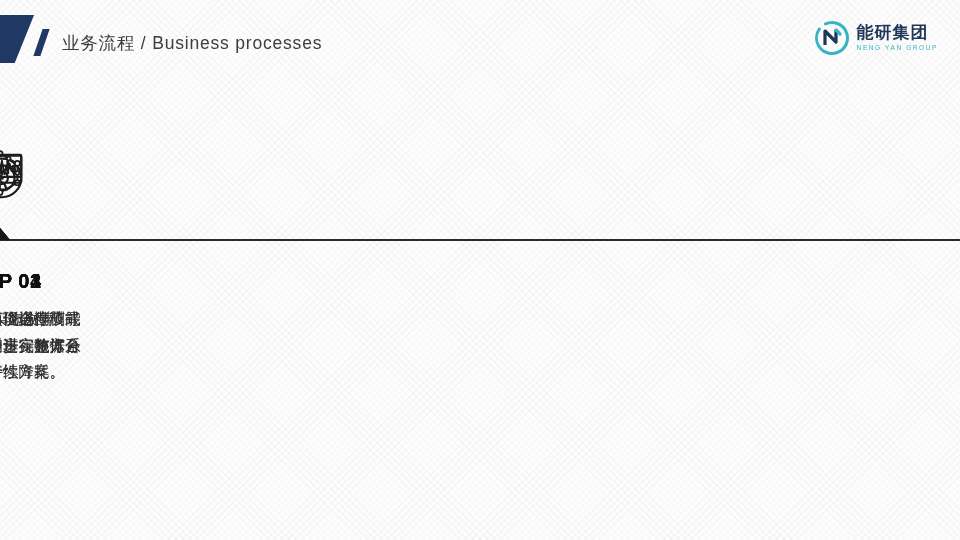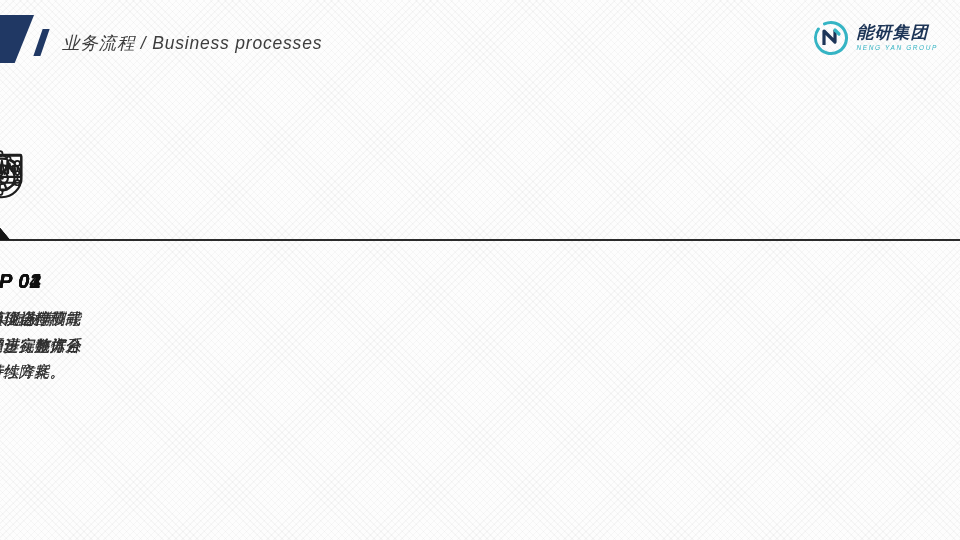--- a/index.html
+++ b/index.html
@@ -9,21 +9,20 @@
     overflow: hidden;
   }
   .slide {
     position: relative;
     width: 960px; height: 540px;
     background-color: #fdfdfd;
     background-image:
       repeating-linear-gradient(45deg, rgba(0,0,0,0.028) 0 1px, transparent 1px 5px),
       repeating-linear-gradient(-45deg, rgba(0,0,0,0.028) 0 1px, transparent 1px 5px);
     overflow: hidden;
-    font-style: italic;
   }
 
   
   .corner-big {
     position: absolute; left: 0; top: 15px;
     width: 46px; height: 48px;
     background: #203864;
     clip-path: polygon(0 0, 74% 0, 32% 100%, 0 100%);
   }
   .corner-bar {

